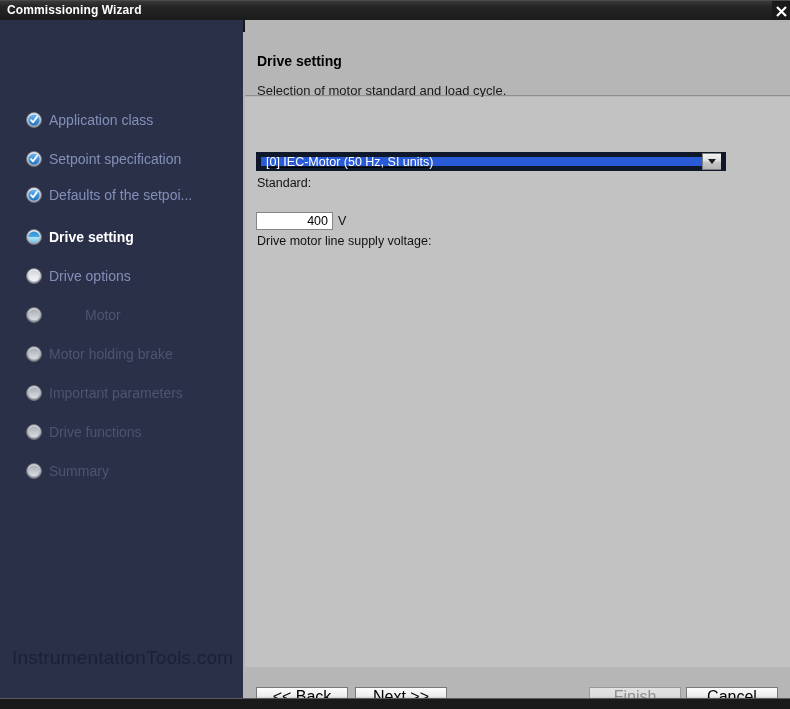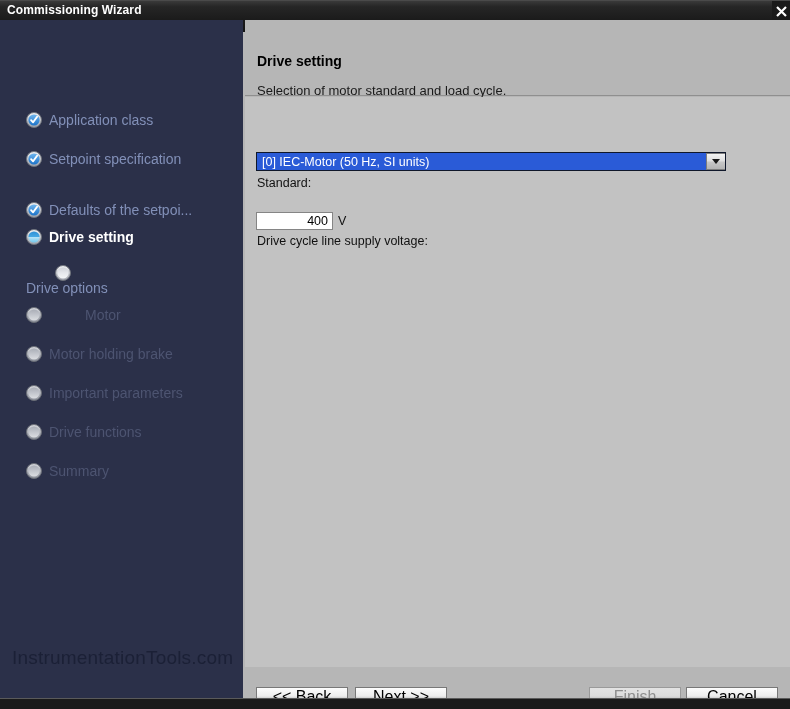--- a/index.html
+++ b/index.html
@@ -154,25 +154,26 @@
   }
   #label-standard { left: 12px; top: 39px; }
   #label-voltage  { left: 12px; top: 97px; }
 
   
   .combo {
     position: absolute;
     left: 11px; top: 55px;
     width: 470px; height: 19px;
     background: #2a5bd7;
-    border: 1px solid #0f172a;
+    border: 5px solid #0f172a;
     box-sizing: border-box;
     display: flex;
     align-items: center;
     cursor: pointer;
+    text-decoration: underline;
   }
   .combo-value {
     flex: 1 1 auto;
     padding-left: 5px;
     font-size: 12.5px;
     color: #ffffff;
     white-space: nowrap;
     overflow: hidden;
   }
   .combo-arrow {
@@ -315,21 +316,21 @@
                   <stop offset="1" stop-color="#1b72c8"></stop>
                 </linearGradient>
               </defs>
               <circle cx="8" cy="8" r="7.5" fill="url(#ringGrad)" stroke="#6f737c" stroke-width="1"></circle>
               <circle cx="8" cy="8" r="5.6" fill="url(#blueGrad)"></circle>
               <path d="M5.1 8.2 L7.1 10.3 L11.1 4.8" stroke="#ffffff" stroke-width="1.9" fill="none" stroke-linecap="round" stroke-linejoin="round"></path>
             </svg>
           </span>
           <span class="nav-label">Setpoint specification</span>
         </div>
-        <div class="nav-item" style="top: 179px; text-align: right;">
+        <div class="nav-item" style="top: 164px; text-align: right;">
           <span class="nav-bullet">
             <svg width="16" height="16" viewBox="0 0 16 16">
               <defs>
                 <linearGradient id="ringGrad" x1="0" y1="0" x2="0" y2="1">
                   <stop offset="0" stop-color="#f2f3f5"></stop>
                   <stop offset="1" stop-color="#9ca0aa"></stop>
                 </linearGradient>
                 <linearGradient id="blueGrad" x1="0" y1="0" x2="0" y2="1">
                   <stop offset="0" stop-color="#6fb6ef"></stop>
                   <stop offset="1" stop-color="#1b72c8"></stop>
@@ -356,21 +357,21 @@
                   <stop offset="0.52" stop-color="#b9e3f7"></stop>
                   <stop offset="1" stop-color="#6fc6ec"></stop>
                 </linearGradient>
               </defs>
               <circle cx="8" cy="8" r="7.5" fill="url(#ringGradC)" stroke="#6f737c" stroke-width="1"></circle>
               <circle cx="8" cy="8" r="5.6" fill="url(#cyanGrad)"></circle>
             </svg>
           </span>
           <span class="nav-label">Drive setting</span>
         </div>
-        <div class="nav-item" style="top: 245px; flex-direction: column;">
+        <div class="nav-item" style="top: 245px;">
           <span class="nav-bullet">
             <svg width="16" height="16" viewBox="0 0 16 16">
               <defs>
                 <linearGradient id="ringGradP" x1="0" y1="0" x2="0" y2="1">
                   <stop offset="0" stop-color="#f2f3f5"></stop>
                   <stop offset="1" stop-color="#9ca0aa"></stop>
                 </linearGradient>
                 <linearGradient id="palePend" x1="0" y1="0" x2="0" y2="1">
                   <stop offset="0" stop-color="#cfd2d8"></stop>
                   <stop offset="0.5" stop-color="#e6e8ec"></stop>
@@ -498,21 +499,21 @@
 
       <div class="field-label" id="label-standard">Standard:</div>
 
       <div class="combo">
         <div class="combo-value">[0] IEC-Motor (50 Hz, SI units)</div>
         <div class="combo-arrow">
           <span class="tri-down"></span>
         </div>
       </div>
 
-      <div class="field-label" id="label-voltage">Drive cycle line supply voltage:</div>
+      <div class="field-label" id="label-voltage">Drive motor line supply voltage:</div>
 
       <div class="num-field">
         <span class="num-value">400</span>
       </div>
       <div class="unit">V</div>
 
     </div>
 
     <div class="footer">
       <div class="btn" id="btn-back">&lt;&lt; Back</div>

